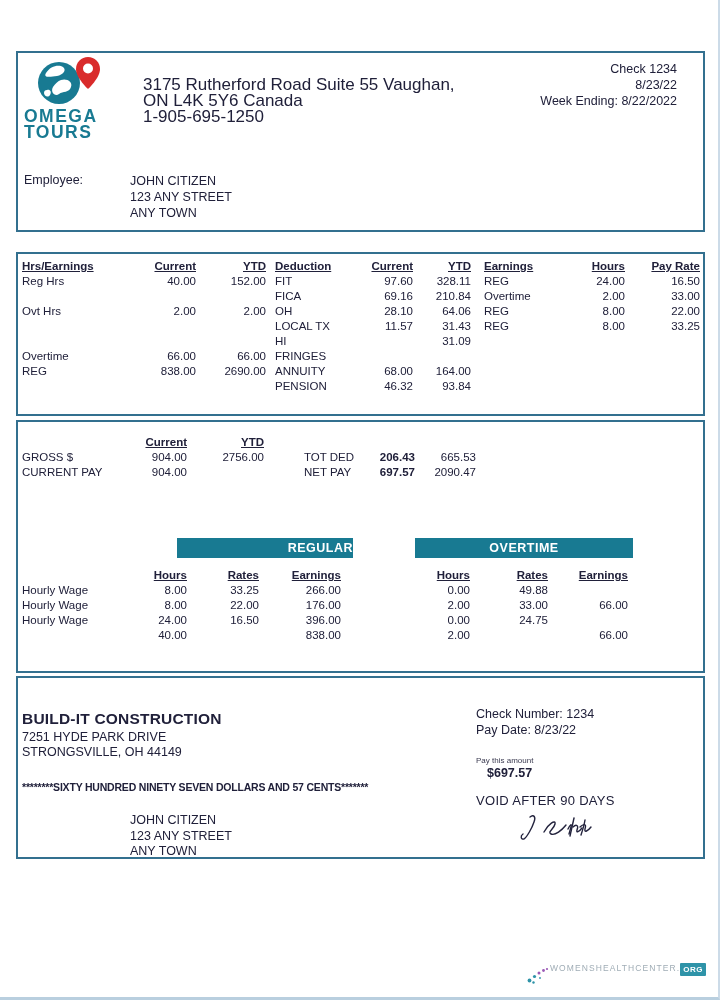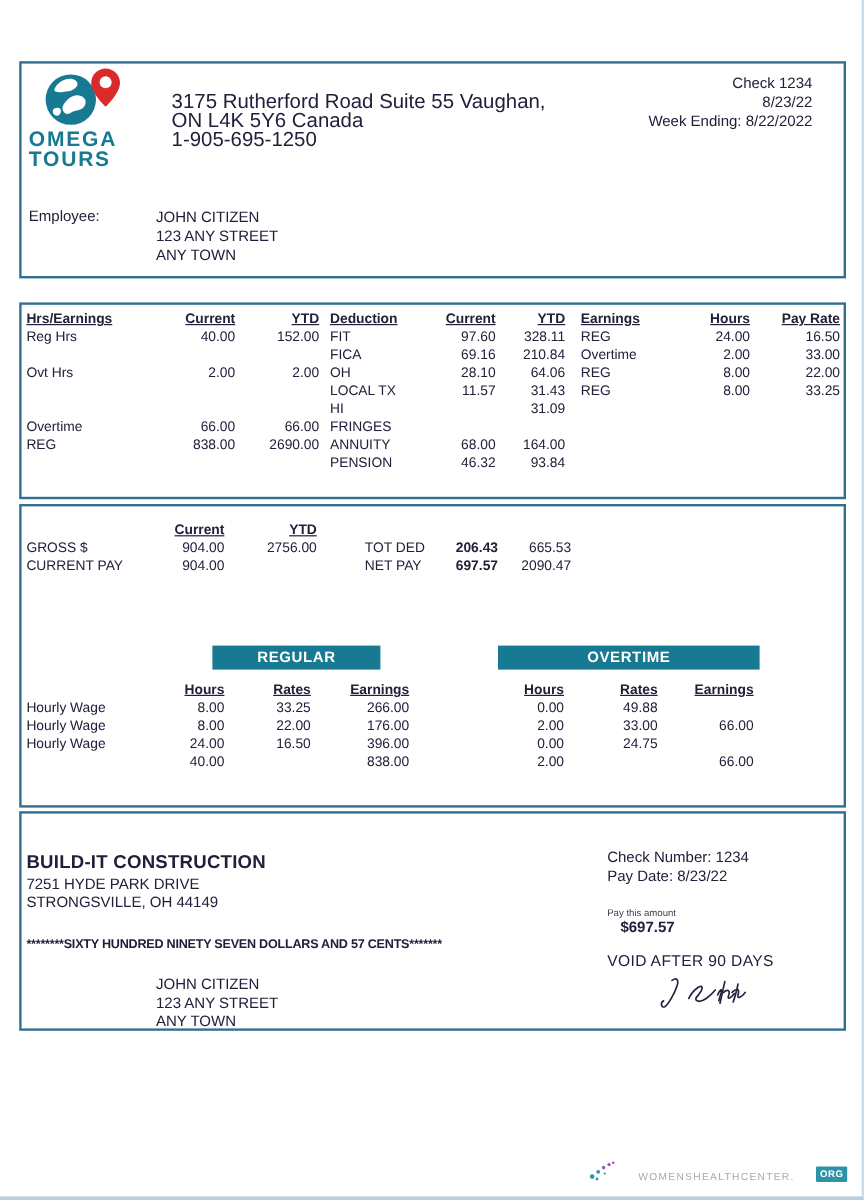--- a/index.html
+++ b/index.html
@@ -35,40 +35,40 @@
   .t3{left:466px;width:216px;} .t3 .cl{width:76px;} .t3 .c2{width:65px;} .t3 .c3{width:75px;}
 
   
   .summary{position:absolute;left:4px;top:13px;}
   .summary .l1{width:110px;} .summary .v1{width:55px;} .summary .v2{width:77px;}
   .summary .sp{width:40px;} .summary .l2{width:62px;} .summary .v3{width:49px;font-weight:bold;} .summary .v4{width:61px;}
 
   
   .bar{position:absolute;top:116px;height:20px;background:var(--teal);color:#fff;font-weight:700;
        font-size:12.5px;line-height:20px;text-align:center;letter-spacing:0.5px;}
-  .bar-reg{left:159px;width:140px;}
+  .bar-reg{left:159px;width:176px;text-align:right;}
   .bar-ot{left:397px;width:218px;}
   .wages{position:absolute;left:4px;top:146px;width:610px;}
   .wages .wl{width:90px;} .wages .wh1{width:75px;} .wages .wr1{width:72px;} .wages .we1{width:82px;}
   .wages .wh2{width:129px;} .wages .wr2{width:78px;} .wages .we2{width:80px;}
 
   
   .co-name{position:absolute;left:4px;top:32px;font-size:15.5px;font-weight:700;letter-spacing:0.2px;}
   .co-addr{position:absolute;left:4px;top:52px;font-size:12.5px;line-height:15px;}
   .amount-words{position:absolute;left:4px;top:103px;font-size:10.5px;font-weight:700;letter-spacing:-0.2px;}
   .payee{position:absolute;left:112px;top:135px;font-size:12.5px;line-height:15.5px;}
-  .chk-right{position:absolute;left:488px;top:28px;font-size:12.5px;}
+  .chk-right{position:absolute;left:458px;top:28px;font-size:12.5px;}
   .chk-lines{line-height:16px;}
   .pay-label{margin-top:18px;font-size:8px;color:#3a3a50;}
   .pay-amt{font-size:12.5px;font-weight:700;margin-top:1px;margin-left:11px;}
   .void-line{margin-top:13px;font-size:13px;letter-spacing:0.3px;}
   .sig{margin-top:2px;margin-left:38px;}
 
   
-  .watermark{position:absolute;right:12px;top:963px;display:flex;align-items:flex-end;gap:18px;}
+  .watermark{position:absolute;right:12px;top:963px;display:flex;align-items:flex-start;gap:0;}
   .wm-site{font-size:8.5px;letter-spacing:1.1px;color:var(--watermark-gray);}
   .wm-tld{background:var(--watermark-teal);color:#fff;font-size:8px;font-weight:700;
           padding:2px 3px;border-radius:1px;letter-spacing:0.5px;}
 </style>
 </head>
 <body>
 
 <div class="screen">
 
   <div class="box box1">

